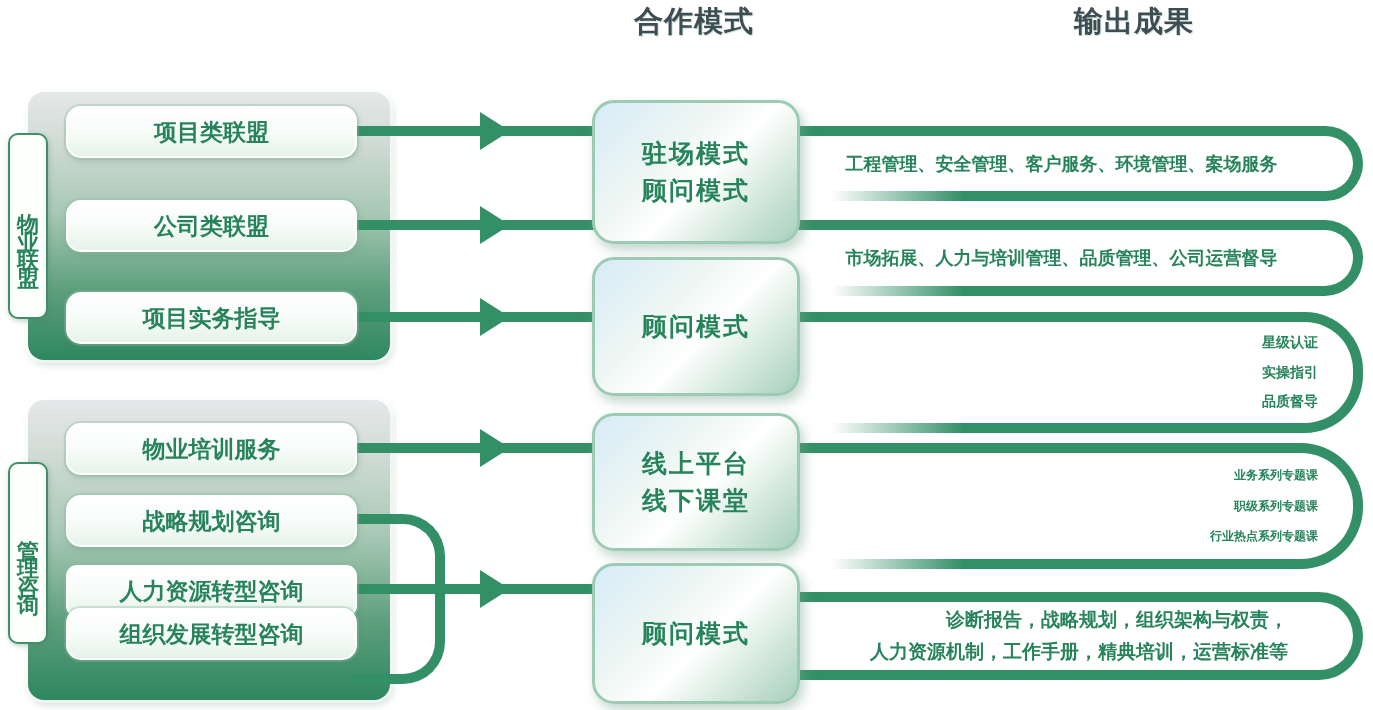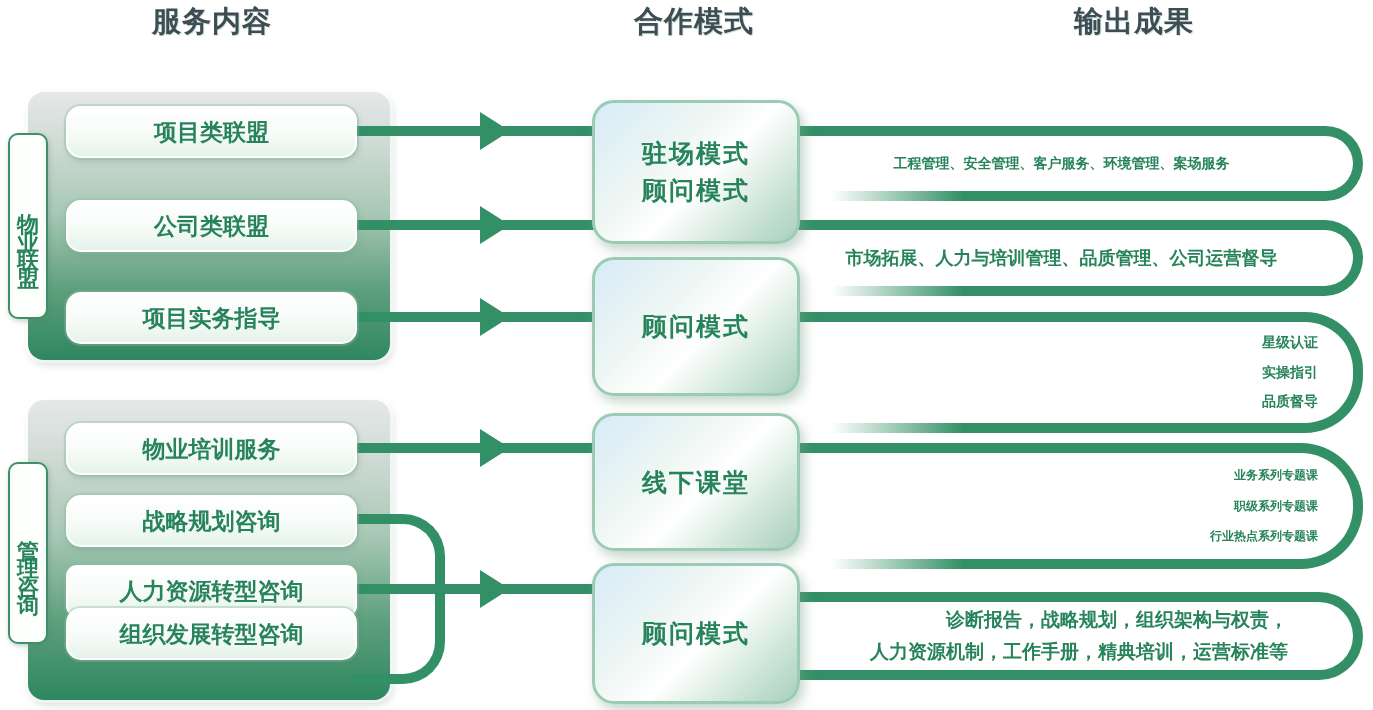--- a/index.html
+++ b/index.html
@@ -53,21 +53,20 @@
   .btext.center{align-items:center;justify-content:center;padding:0 50px 0 30px;}
   .btext.right{align-items:flex-end;justify-content:space-evenly;padding-right:35px;}
   .fade{position:absolute;width:175px;height:14px;z-index:3;
         background:linear-gradient(to right,#ffffff 25%,rgba(255,255,255,0) 100%);}
 </style>
 </head>
 <body>
 
 <div class="canvas">
 
-  <div class="header" style="left:102px;">服务内容</div>
   <div class="header" style="left:584px;">合作模式</div>
   <div class="header" style="left:1024px;">输出成果</div>
 
   <div class="outer" style="top:92px;height:268px;"></div>
   <div class="vlabel" style="top:133px;height:182px;">
     <span>物业联盟</span>
   </div>
   <div class="item" style="top:106px;">项目类联盟</div>
   <div class="item" style="top:200px;text-align:right;">公司类联盟</div>
   <div class="item" style="top:292px;">项目实务指导</div>
@@ -94,28 +93,29 @@
   <div class="merge"></div>
 
   <div class="mode" style="top:100px;height:138px;">
     <span>驻场模式</span>
     <span>顾问模式</span>
   </div>
   <div class="mode" style="top:257px;height:133px;">
     <span>顾问模式</span>
   </div>
   <div class="mode" style="top:413px;height:132px;">
+    <span>线上平台</span>
     <span>线下课堂</span>
   </div>
   <div class="mode" style="top:563px;height:135px;">
     <span>顾问模式</span>
   </div>
 
   <div class="bracket" style="top:126px;height:75px;border-radius:0 38px 38px 0;">
-    <div class="btext center" style="font-size:14px;">
+    <div class="btext center" style="font-size:18px;">
       <span>工程管理、安全管理、客户服务、环境管理、案场服务</span>
     </div>
   </div>
   <div class="bracket" style="top:220px;height:76px;border-radius:0 38px 38px 0;">
     <div class="btext center" style="font-size:18px;">
       <span>市场拓展、人力与培训管理、品质管理、公司运营督导</span>
     </div>
   </div>
   <div class="bracket" style="top:312px;height:121px;border-radius:0 58px 58px 0;">
     <div class="btext right" style="font-size:14px;align-items:flex-end;">

